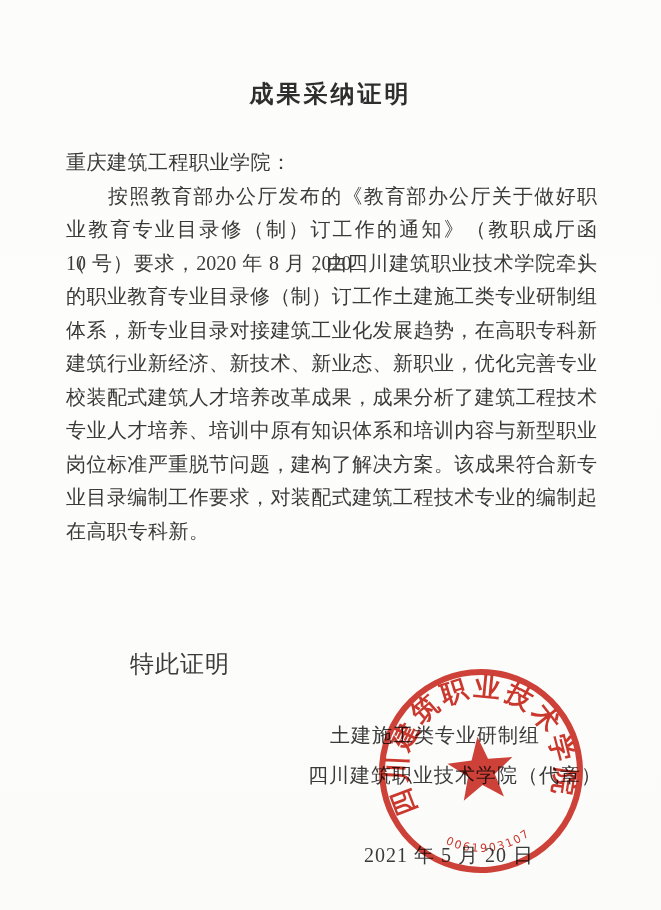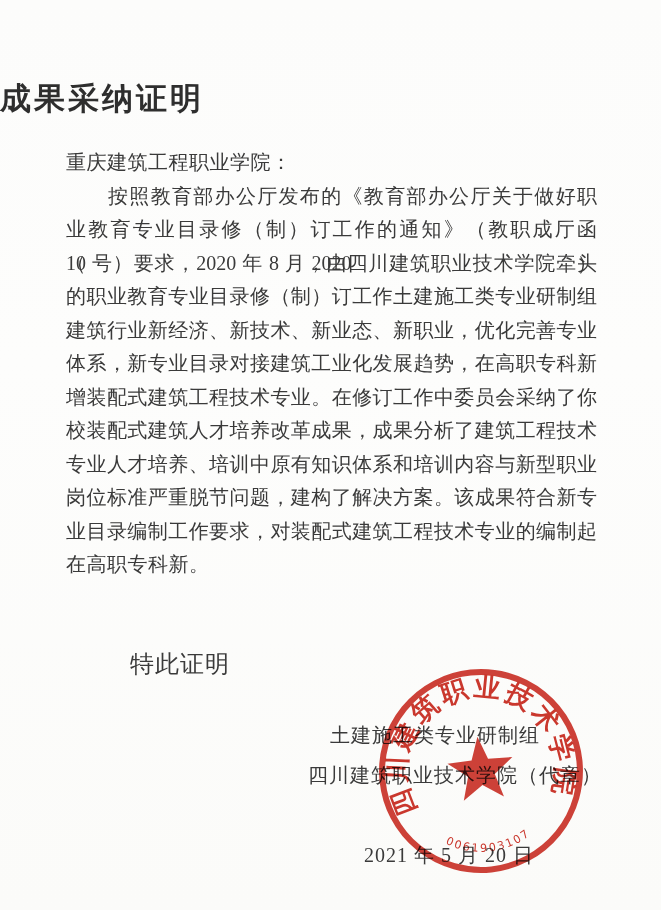--- a/index.html
+++ b/index.html
@@ -11,21 +11,22 @@
     overflow:hidden;
     position:relative;
   }
   .page{
     position:absolute;inset:0;
     background:linear-gradient(180deg,#fcfcfb 0%,#fdfdfc 40%,#fbfbf9 100%);
   }
   .doc-title{
     position:absolute;
     top:78px;left:0;right:0;
-    font-size:31px;
+    text-align:center;
+    font-size:24px;
     font-weight:bold;
     letter-spacing:3px;
     color:#2e2e2e;
   }
   .content{
     position:absolute;
     left:66px;right:64px;
     top:146px;
   }
   .line{
@@ -82,23 +83,22 @@
 <div class="page">
 
   <div class="doc-title">成果采纳证明</div>
 
   <div class="content">
     <div class="line recipient">重庆建筑工程职业学院：</div>
     <div class="line justify indent">按照教育部办公厅发布的《教育部办公厅关于做好职</div>
     <div class="line justify">业教育专业目录修（制）订工作的通知》（教职成厅函（2020）</div>
     <div class="line justify">10 号）要求，2020 年 8 月，由四川建筑职业技术学院牵头</div>
     <div class="line justify">的职业教育专业目录修（制）订工作土建施工类专业研制组</div>
+    <div class="line justify">体系，新专业目录对接建筑工业化发展趋势，在高职专科新</div>
     <div class="line justify">建筑行业新经济、新技术、新业态、新职业，优化完善专业</div>
-    <div class="line justify">体系，新专业目录对接建筑工业化发展趋势，在高职专科新</div>
-    <div class="line justify">增装配式建筑工程技术专业。在修订工作中委员会采纳了你</div>
     <div class="line justify">校装配式建筑人才培养改革成果，成果分析了建筑工程技术</div>
     <div class="line justify">专业人才培养、培训中原有知识体系和培训内容与新型职业</div>
     <div class="line justify">岗位标准严重脱节问题，建构了解决方案。该成果符合新专</div>
     <div class="line justify">业目录编制工作要求，对装配式建筑工程技术专业的编制起</div>
     <div class="line">在高职专科新。</div>
   </div>
 
   <div class="closing">特此证明</div>
 
   <div class="signature">

